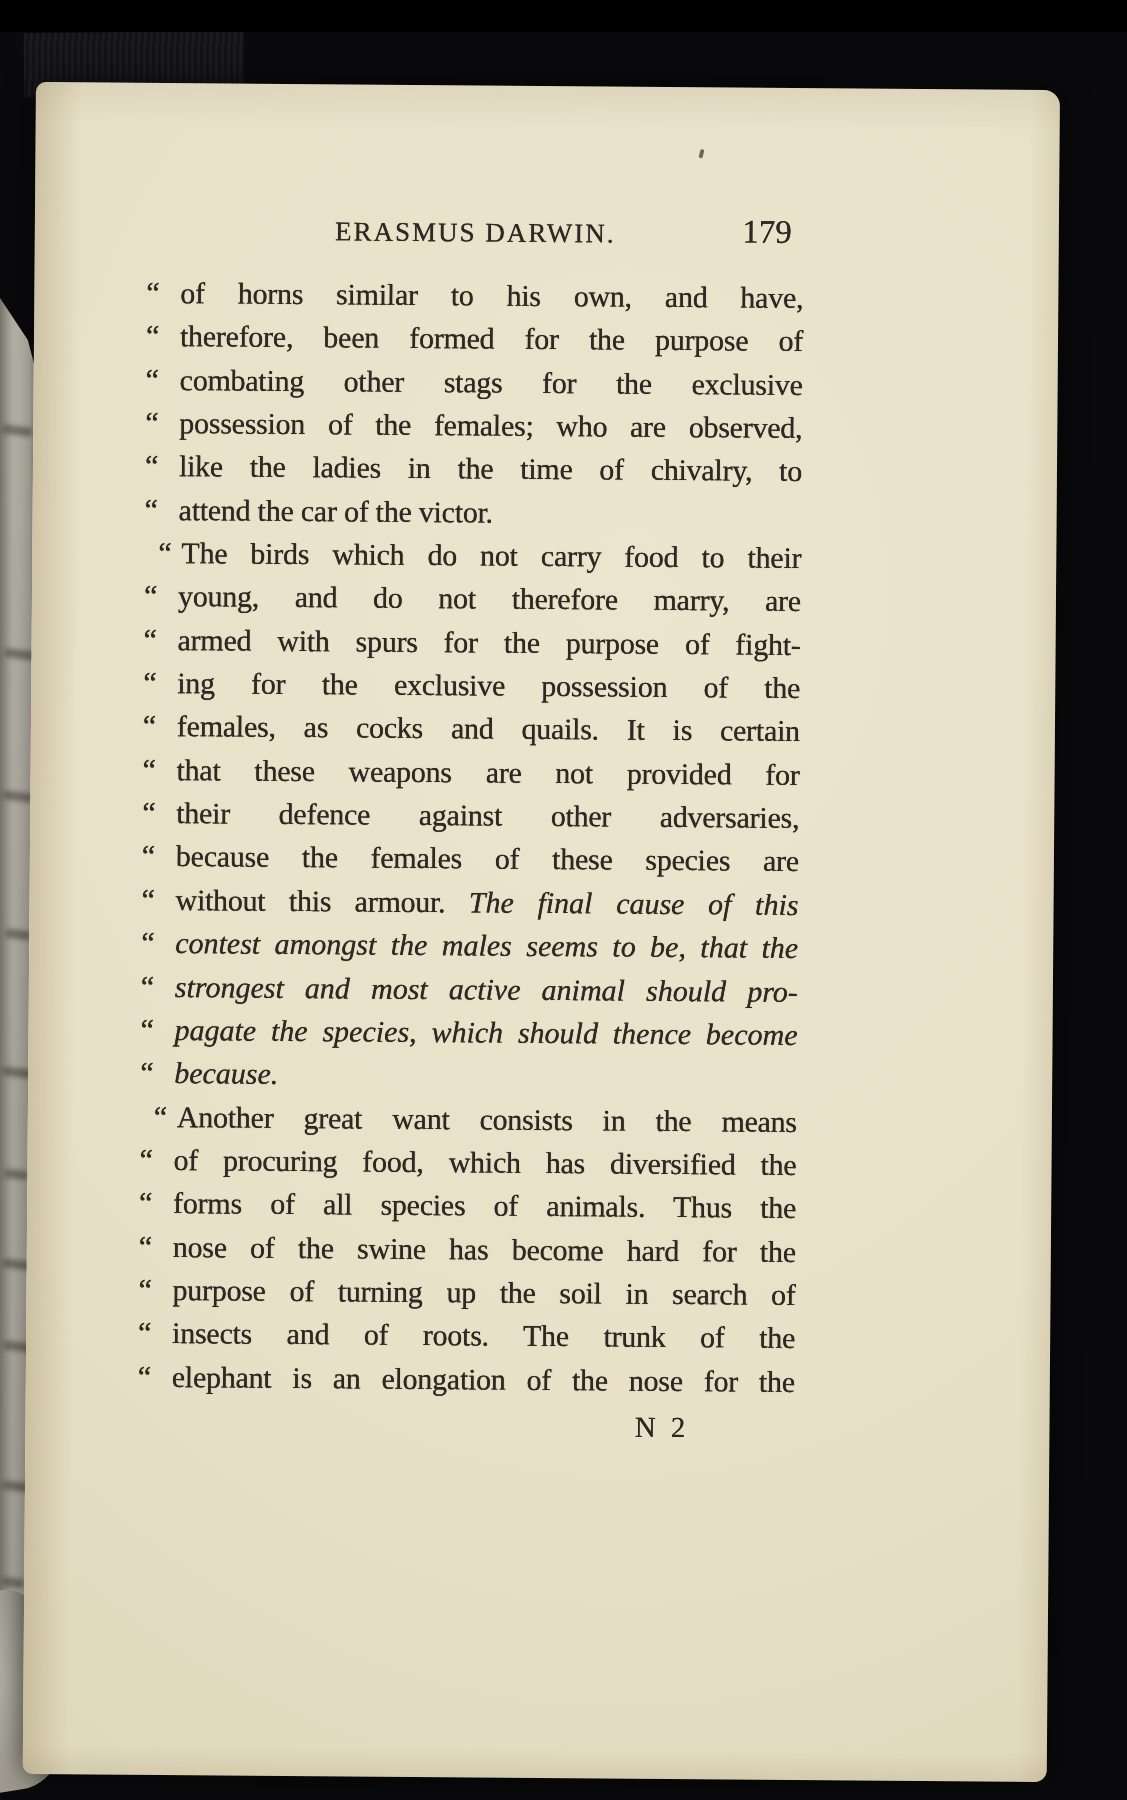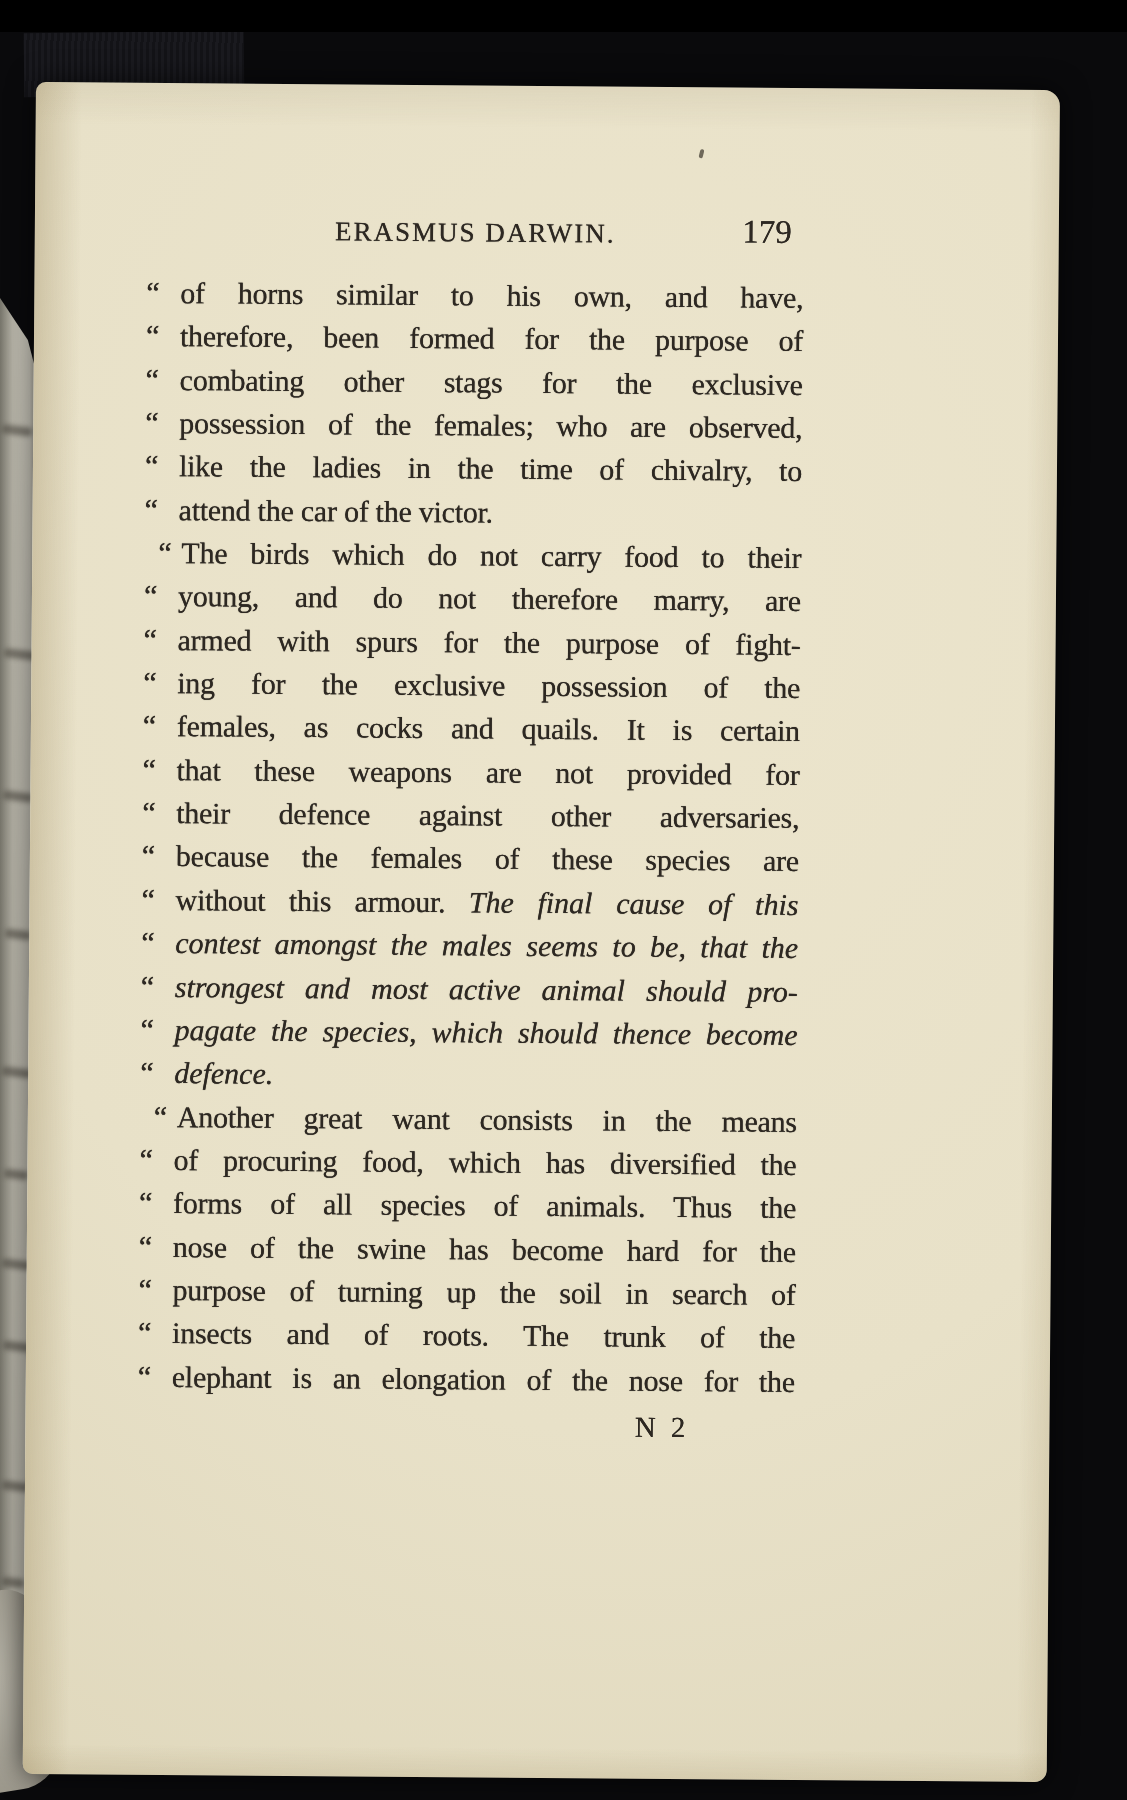--- a/index.html
+++ b/index.html
@@ -130,21 +130,21 @@
         <div class="line"><span class="q hang">“</span><span>armed with spurs for the purpose of fight-</span></div>
         <div class="line"><span class="q hang">“</span><span>ing for the exclusive possession of the</span></div>
         <div class="line"><span class="q hang">“</span><span>females, as cocks and quails. It is certain</span></div>
         <div class="line"><span class="q hang">“</span><span>that these weapons are not provided for</span></div>
         <div class="line"><span class="q hang">“</span><span>their defence against other adversaries,</span></div>
         <div class="line"><span class="q hang">“</span><span>because the females of these species are</span></div>
         <div class="line"><span class="q hang">“</span><span>without this armour. </span><span class="it">The final cause of this</span></div>
         <div class="line"><span class="q hang">“</span><span class="it">contest amongst the males seems to be, that the</span></div>
         <div class="line"><span class="q hang">“</span><span class="it">strongest and most active animal should pro-</span></div>
         <div class="line"><span class="q hang">“</span><span class="it">pagate the species, which should thence become</span></div>
-        <div class="line last"><span class="q hang">“</span><span class="it">defence.</span></div>
+        <div class="line last"><span class="q hang">“</span><span class="it">because.</span></div>
         <div class="line indent"><span class="q">“</span><span>Another great want consists in the means</span></div>
         <div class="line"><span class="q hang">“</span><span>of procuring food, which has diversified the</span></div>
         <div class="line"><span class="q hang">“</span><span>forms of all species of animals. Thus the</span></div>
         <div class="line"><span class="q hang">“</span><span>nose of the swine has become hard for the</span></div>
         <div class="line"><span class="q hang">“</span><span>purpose of turning up the soil in search of</span></div>
         <div class="line"><span class="q hang">“</span><span>insects and of roots. The trunk of the</span></div>
         <div class="line"><span class="q hang">“</span><span>elephant is an elongation of the nose for the</span></div>
         <div class="signature">N 2</div>
       </div>
   </div>

